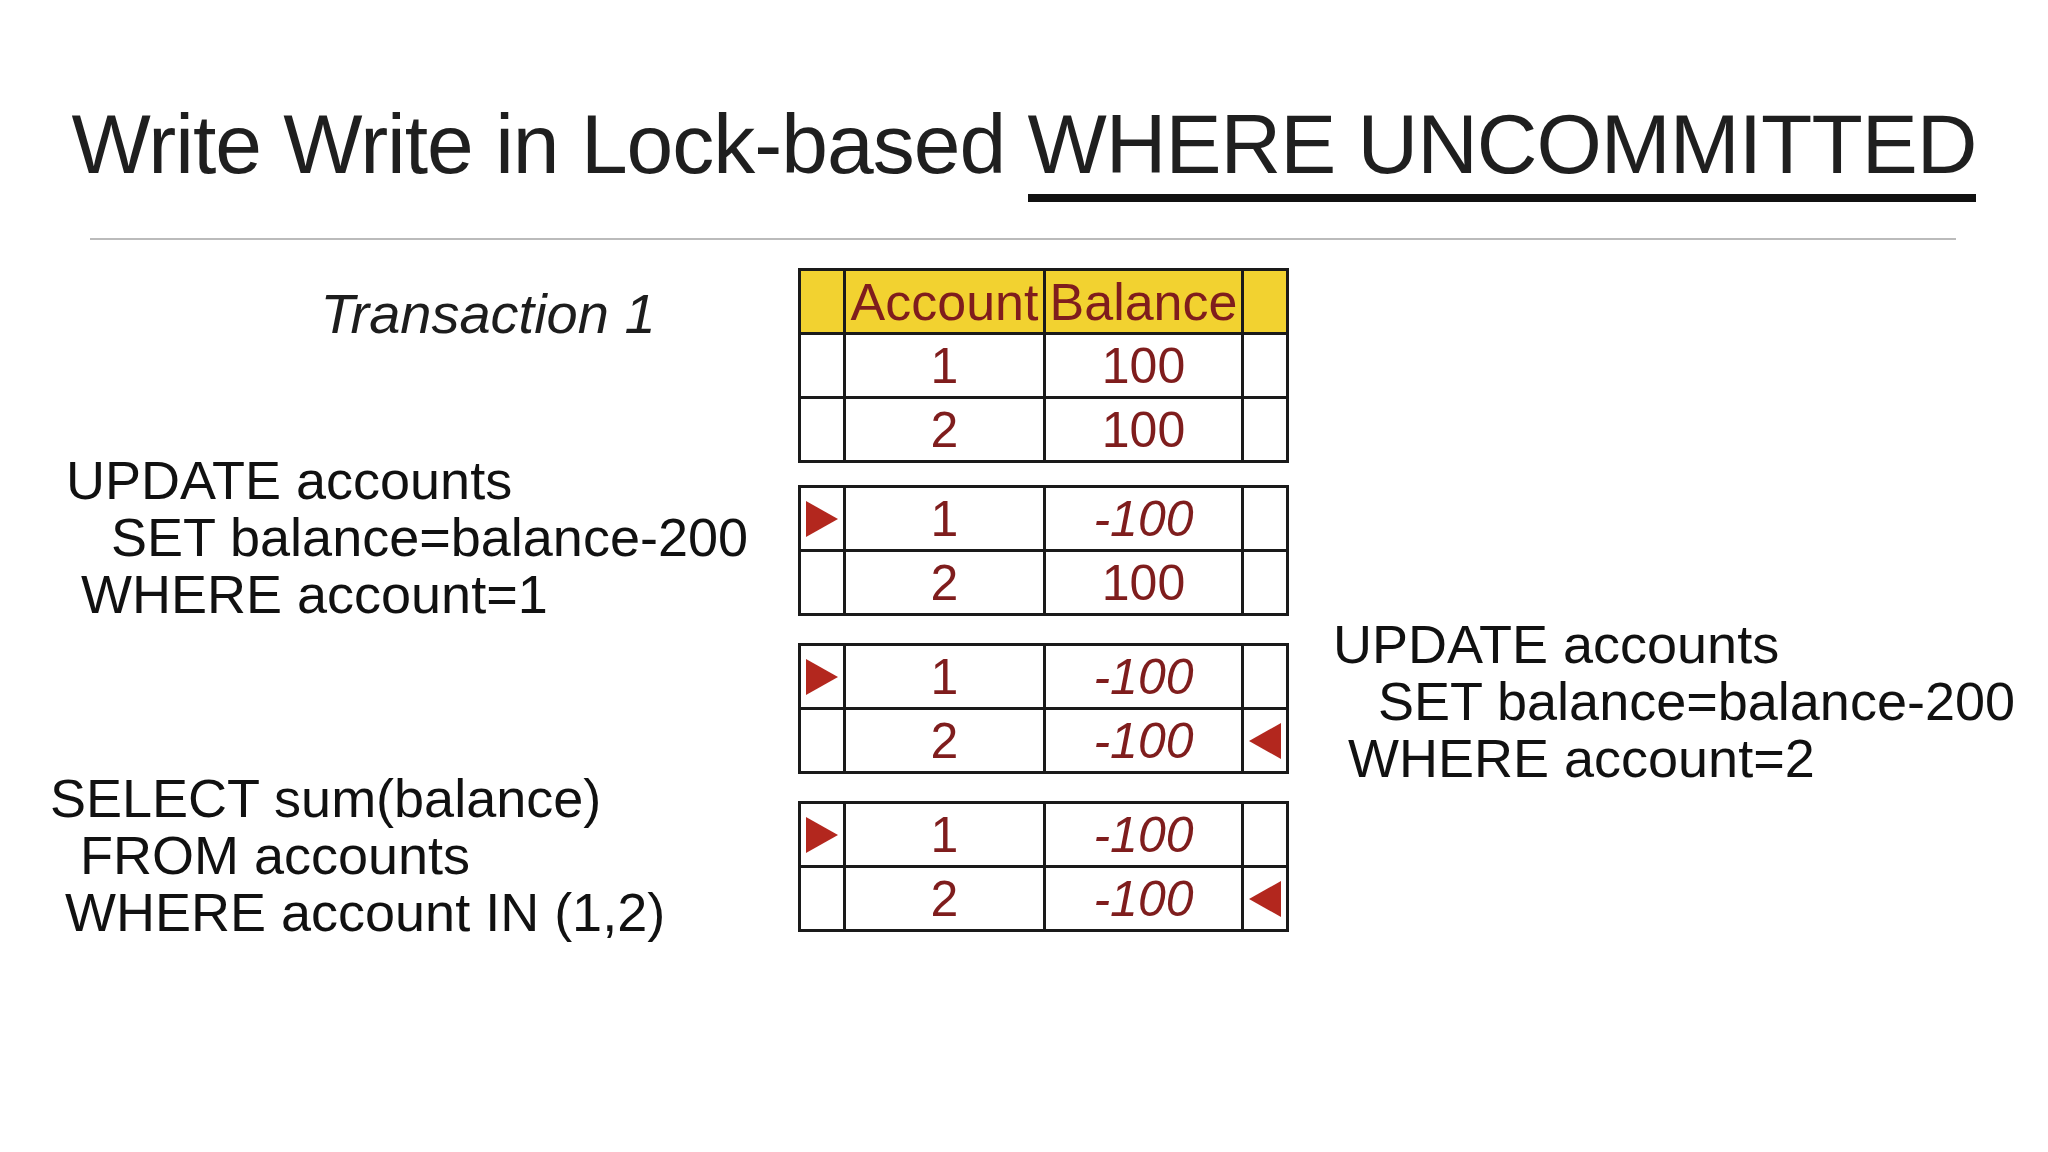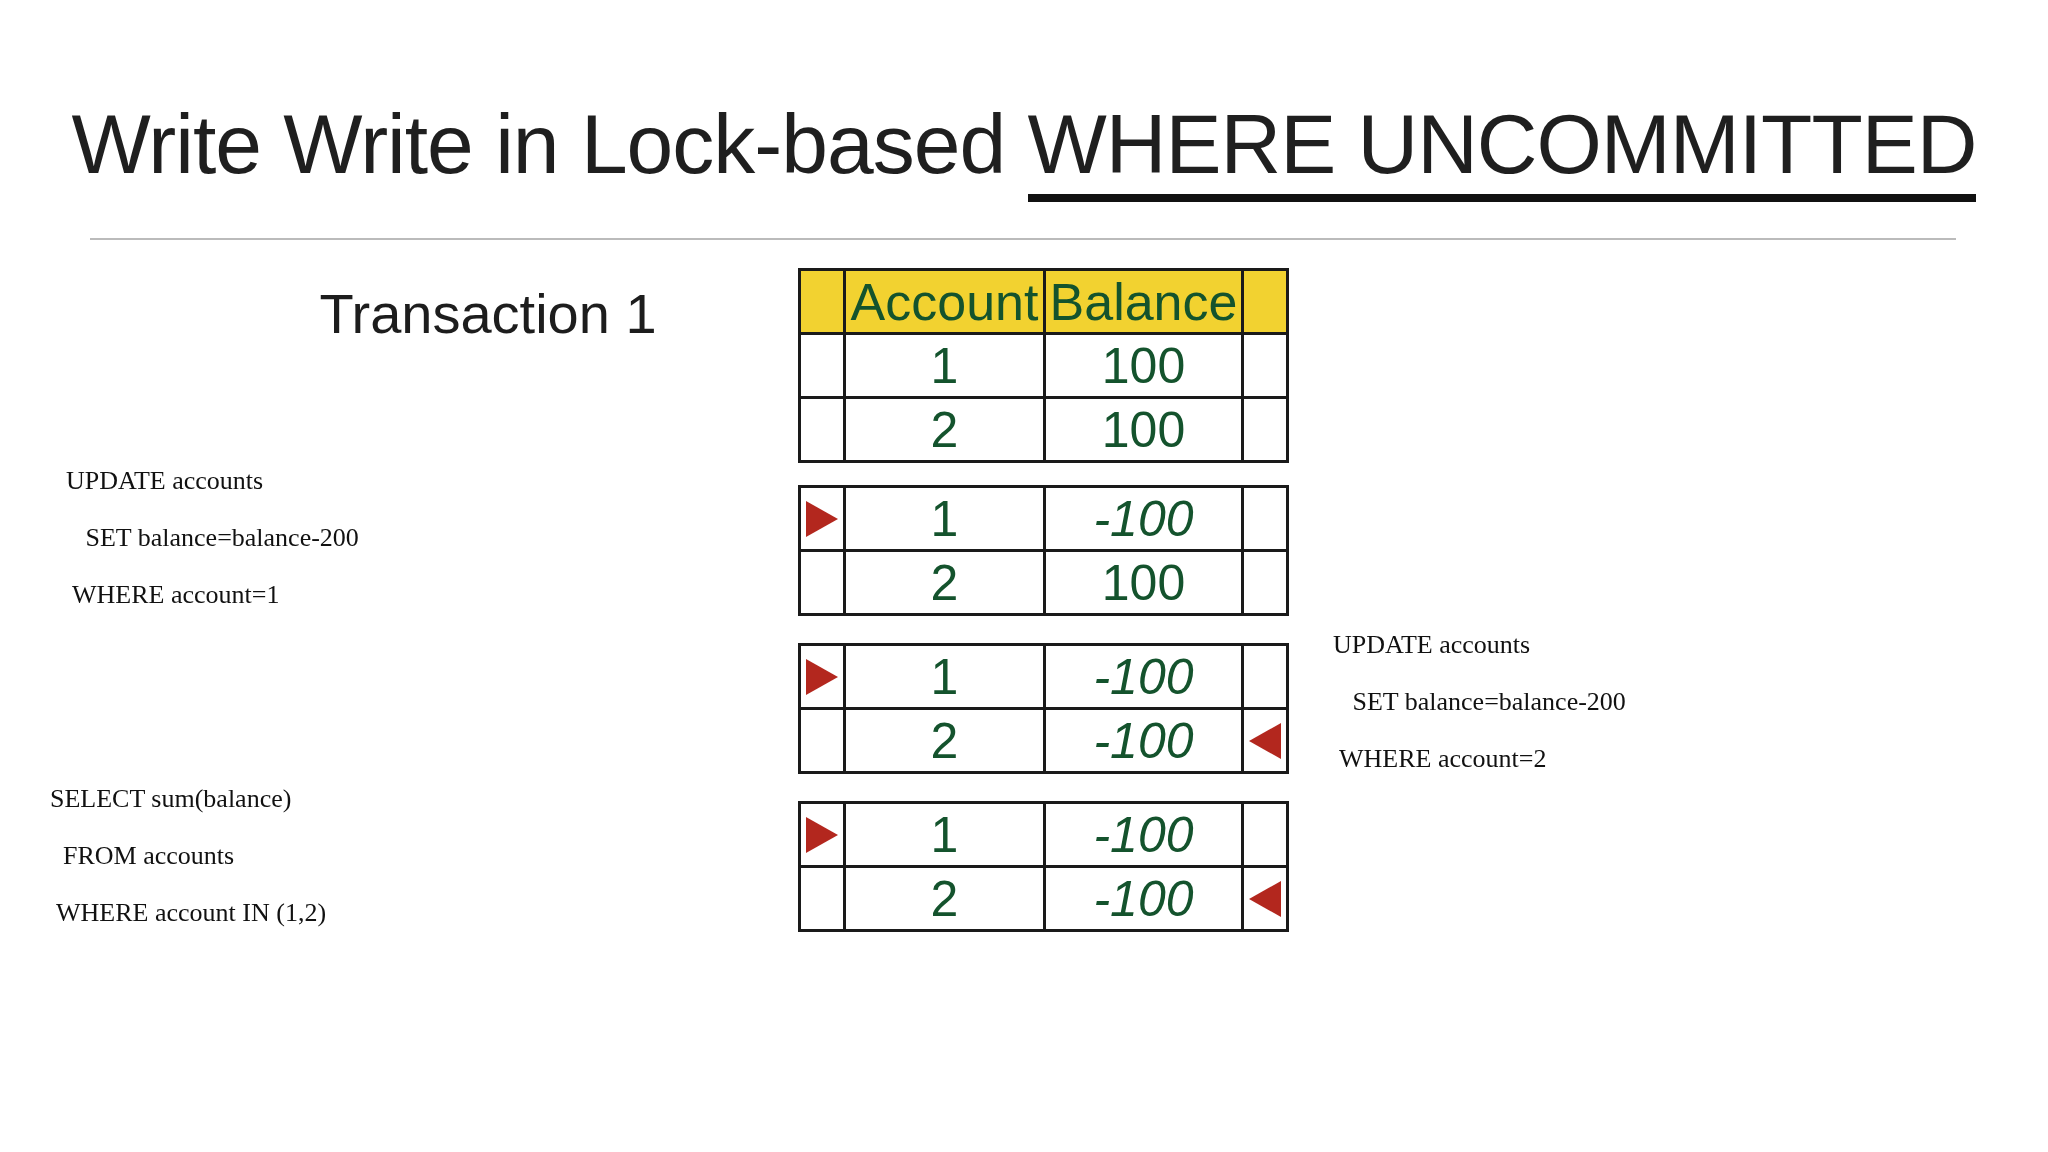--- a/index.html
+++ b/index.html
@@ -21,40 +21,40 @@
   .title .un { font-weight:400; }
 
   .divider {
     position:absolute; top:238px; left:90px; width:1866px; height:2px;
     background:var(--divider-gray, #bbbbbb);
   }
 
   
   .heading {
     position:absolute; top:281px; width:520px; text-align:center;
-    font-size:56px; font-weight:400; color:#1d1d1d;
+    font-size:56px; font-style:italic; font-weight:400; color:#1d1d1d;
     white-space:nowrap;
   }
   .heading-t1 { left:228px; }
   .heading-t2 { left:1372px; }
 
   
   pre.sql {
     position:absolute; margin:0;
-    font-family:Liberation Serif, serif;
-    font-size:26px; line-height:57px; color:#111;
+    font-family:Liberation Sans, sans-serif;
+    font-size:54px; line-height:57px; color:#111;
   }
   .sql-t1-update { left:66px;   top:452px; }
   .sql-t1-select { left:50px;   top:770px; }
   .sql-t2-update { left:1333px; top:616px; }
 
   
   table.ledger {
     position:absolute; left:798px; border-collapse:collapse; table-layout:fixed;
-    font-size:50px; color:#14532d;
+    font-size:50px; color:#7f1d1d;
   }
   table.ledger td, table.ledger th {
     border:3px solid var(--border-black, #1a1a1a);
     padding:0; height:61px; text-align:center; vertical-align:middle;
     overflow:hidden;
   }
   table.ledger th {
     background:var(--header-yellow, #F2D230);
     font-weight:400; font-size:52px;
   }

